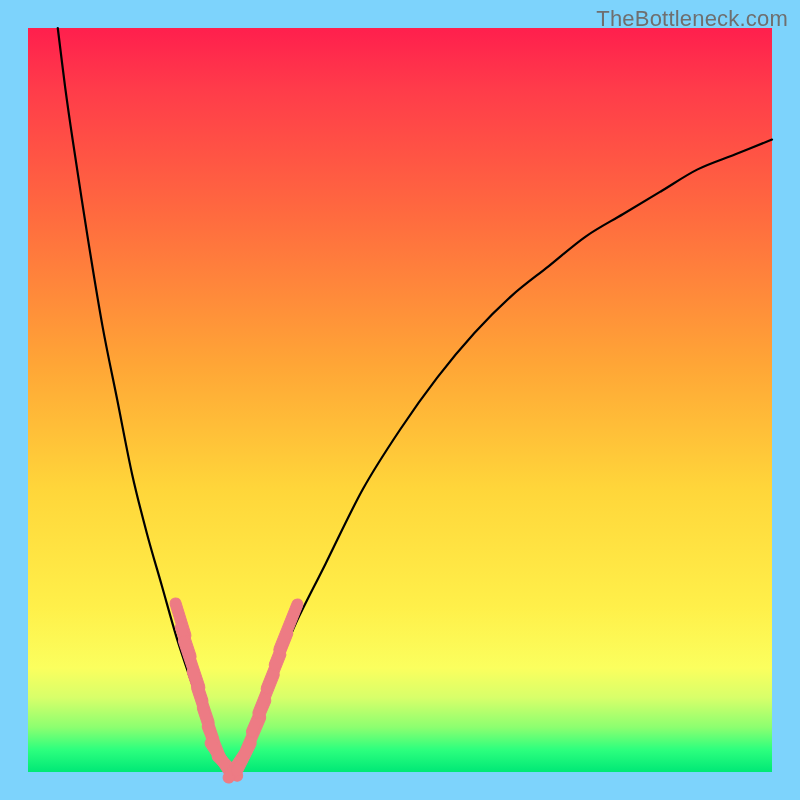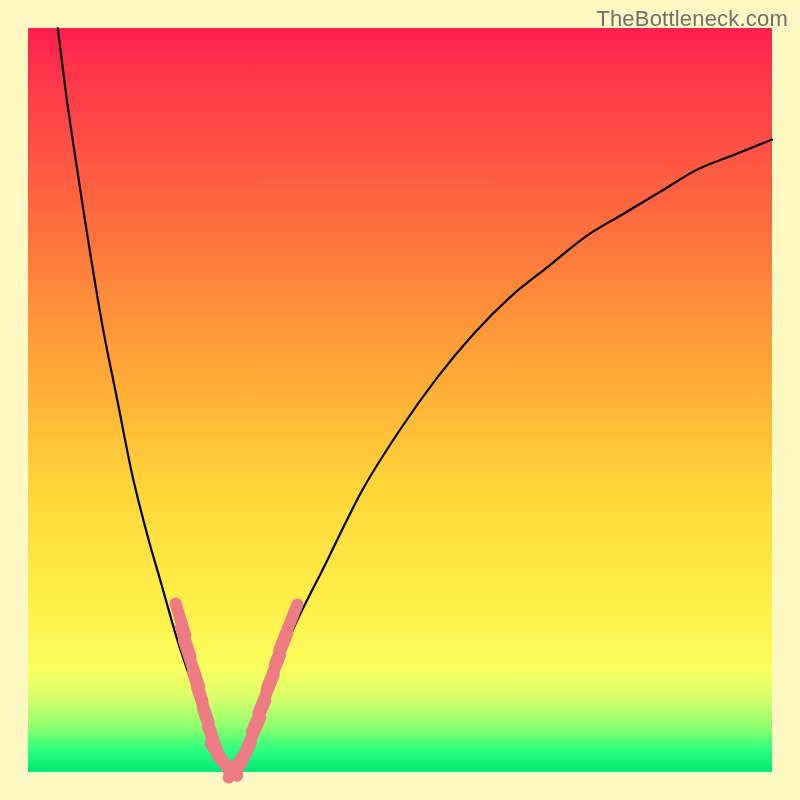--- a/index.html
+++ b/index.html
@@ -8,21 +8,21 @@
     width: 800px;
     height: 800px;
     background: #000;
     font-family: Arial, Helvetica, sans-serif;
     overflow: hidden;
   }
   .frame {
     position: relative;
     width: 800px;
     height: 800px;
-    background: #fef9c3;
+    background: #7dd3fc;
   }
   .plot-area {
     position: absolute;
     left: 28px;
     top: 28px;
     width: 744px;
     height: 744px;
     
     background: linear-gradient(
       to bottom,

